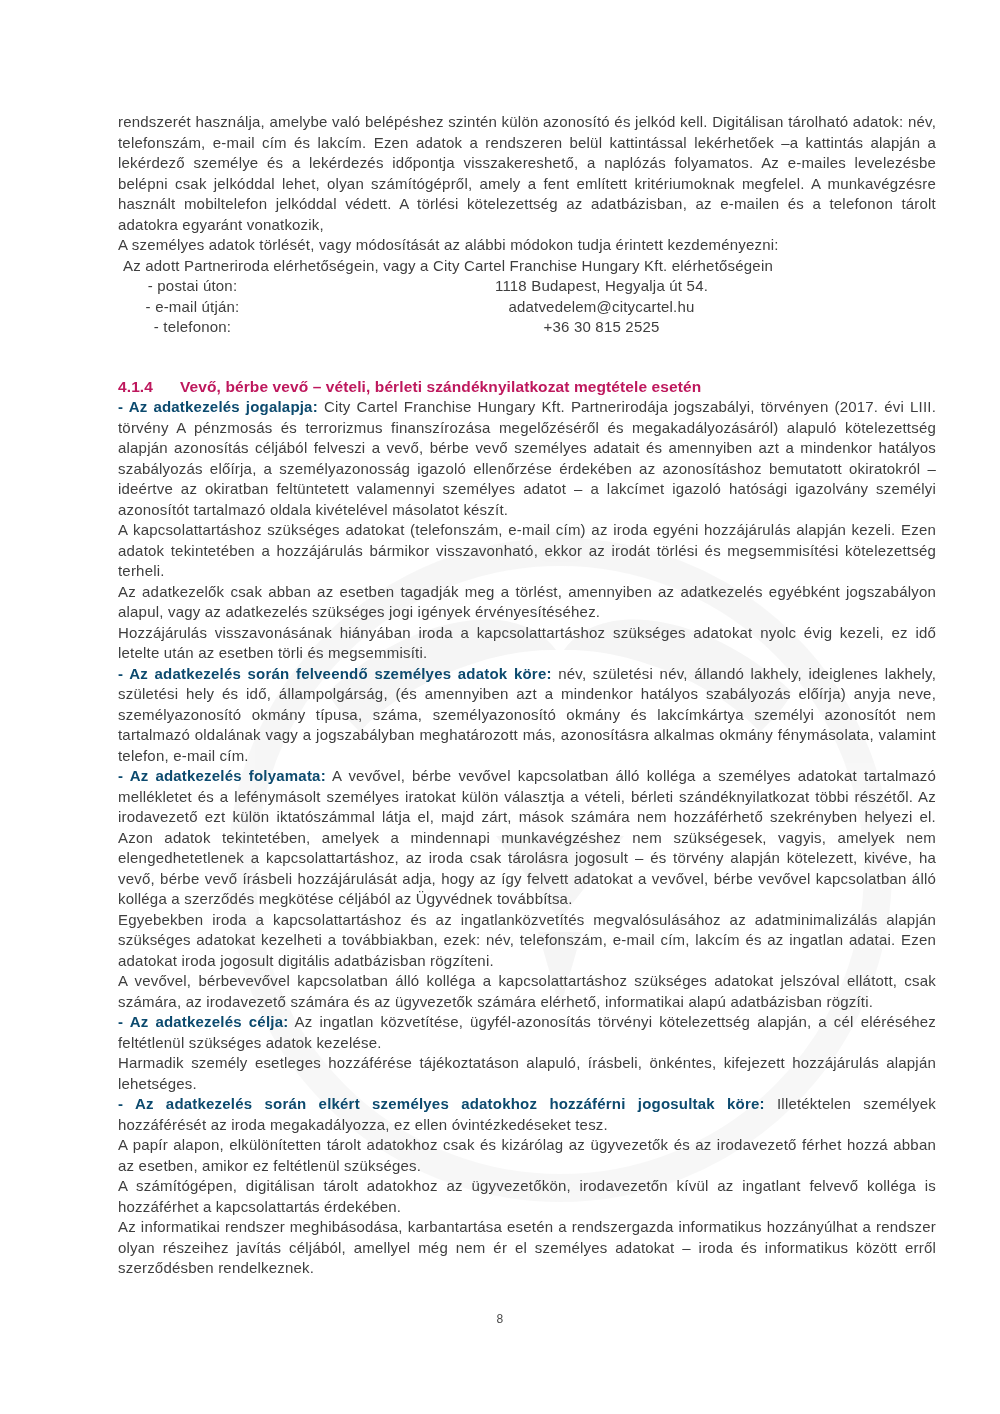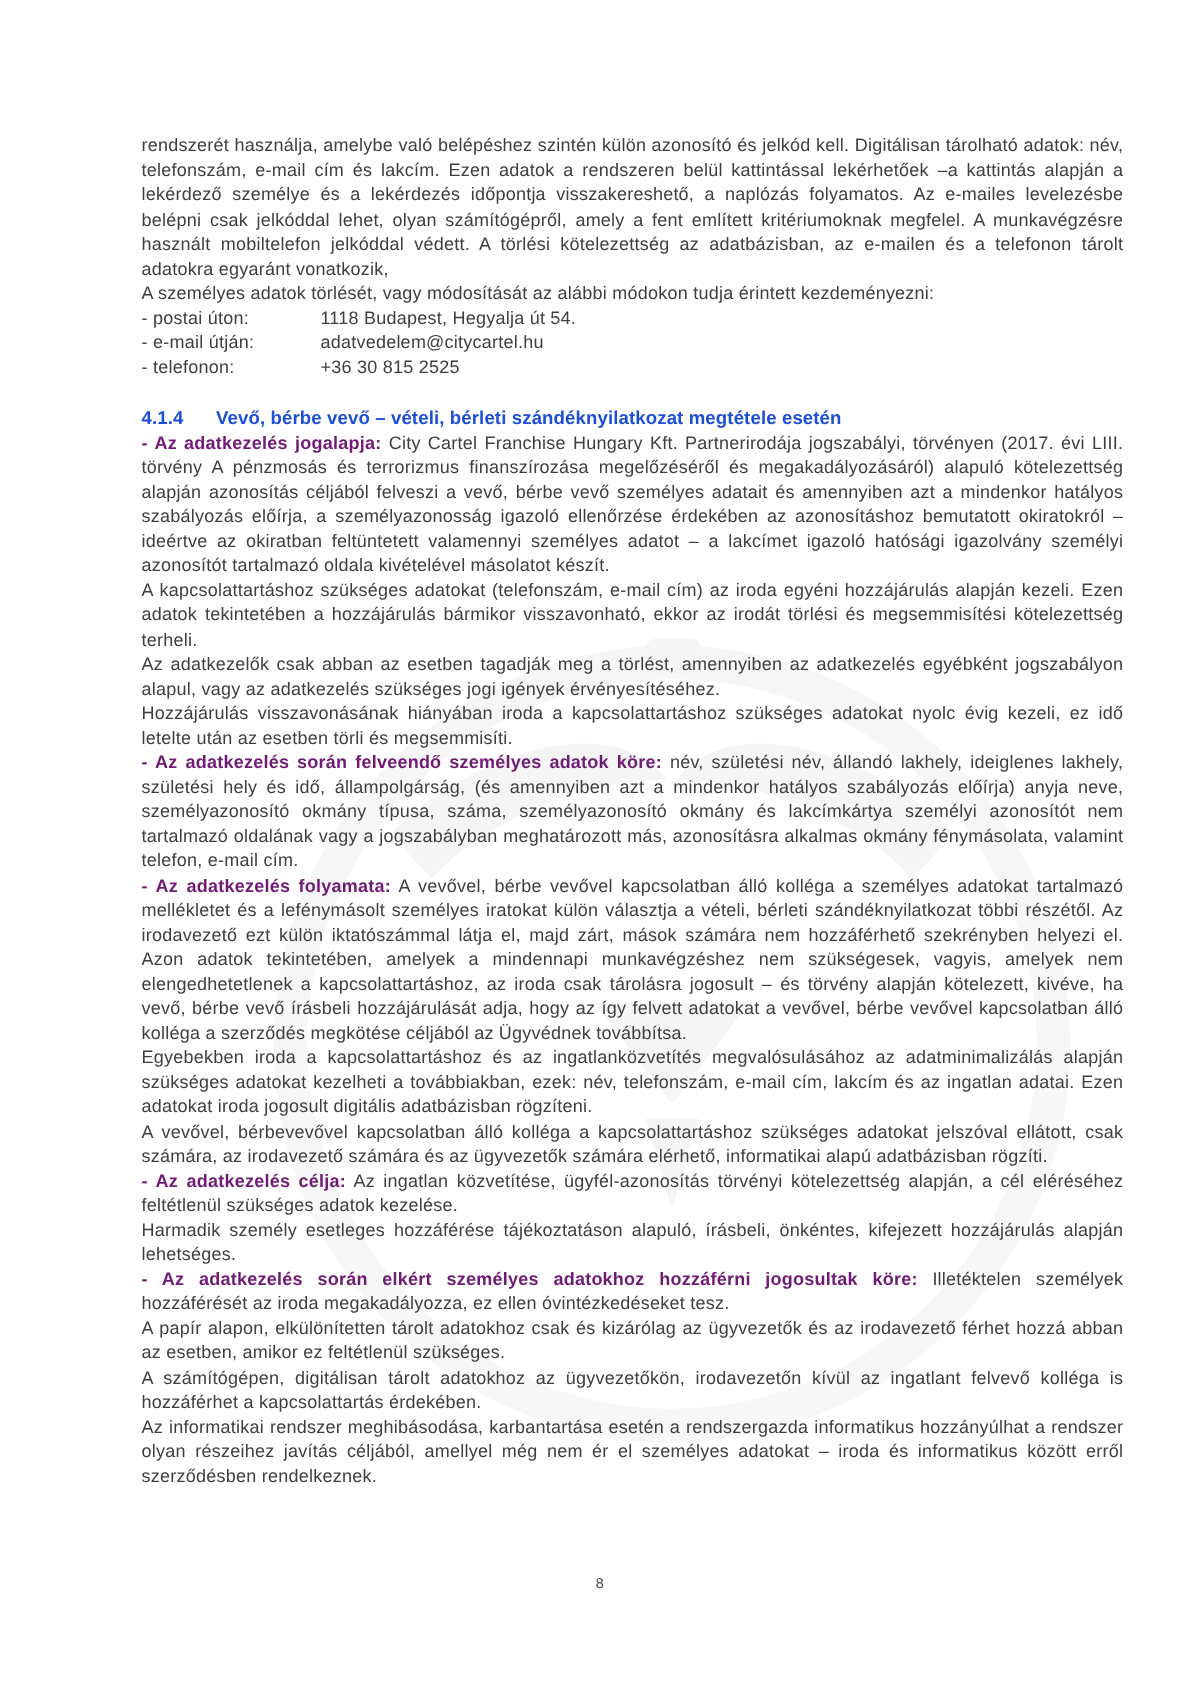--- a/index.html
+++ b/index.html
@@ -34,39 +34,39 @@
     letter-spacing: 0.2px;
     font-weight: 300;
   }
   .para {
     margin: 0;
     text-align: justify;
   }
   .para.indent { padding-left: 5px; text-align: left; }
   .para .lead {
     font-weight: 700;
-    color: #701a75;
+    color: #0c4a6e;
   }
   .contact-row {
     display: flex;
-    text-align: left;
+    text-align: center;
   }
   .contact-label {
     flex: 0 0 149px;
   }
   .contact-value {
     flex: 1 1 auto;
   }
   .section-heading {
     display: flex;
-    margin: 22px 0 0 0;
+    margin: 39px 0 0 0;
     font-size: 15.5px;
     line-height: 20.5px;
     font-weight: 700;
-    color: #1d4ed8;
+    color: #be185d;
     letter-spacing: 0.1px;
   }
   .sec-num {
     flex: 0 0 62px;
   }
   .sec-title {
     flex: 1 1 auto;
   }
   .footer {
     position: absolute;
@@ -95,20 +95,21 @@
       <path d="M328,432 L372,432 L350,508 Z" fill="#ededed"></path>
     </g>
   </svg>
 
   <div class="content">
 
     <p class="para">rendszerét használja, amelybe való belépéshez szintén külön azonosító és jelkód kell. Digitálisan tárolható adatok: név, telefonszám, e-mail cím és lakcím. Ezen adatok a rendszeren belül kattintással lekérhetőek –a kattintás alapján a lekérdező személye és a lekérdezés időpontja visszakereshető, a naplózás folyamatos. Az e-mailes levelezésbe belépni csak jelkóddal lehet, olyan számítógépről, amely a fent említett kritériumoknak megfelel. A munkavégzésre használt mobiltelefon jelkóddal védett. A törlési kötelezettség az adatbázisban, az e-mailen és a telefonon tárolt adatokra egyaránt vonatkozik,</p>
 
     <p class="para">A személyes adatok törlését, vagy módosítását az alábbi módokon tudja érintett kezdeményezni:</p>
 
+    <p class="para indent">Az adott Partneriroda elérhetőségein, vagy a City Cartel Franchise Hungary Kft. elérhetőségein</p>
 
     <div class="contact-row">
       <span class="contact-label">- postai úton:</span>
       <span class="contact-value">1118 Budapest, Hegyalja út 54.</span>
     </div>
     <div class="contact-row">
       <span class="contact-label">- e-mail útján:</span>
       <span class="contact-value">adatvedelem@citycartel.hu</span>
     </div>
     <div class="contact-row">

